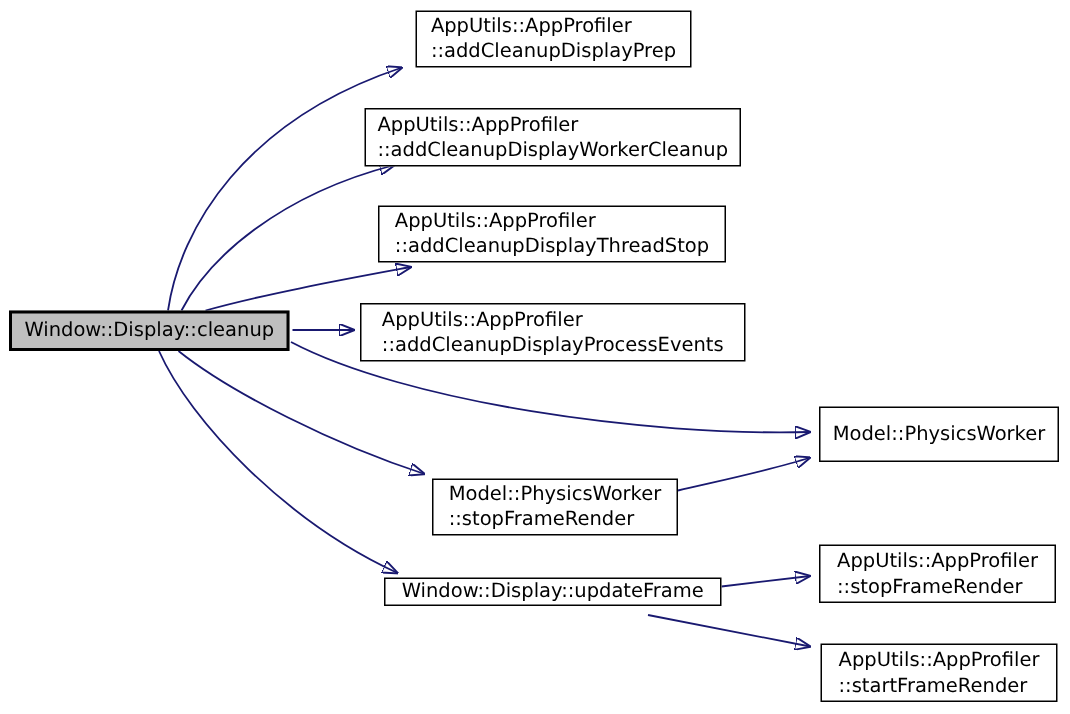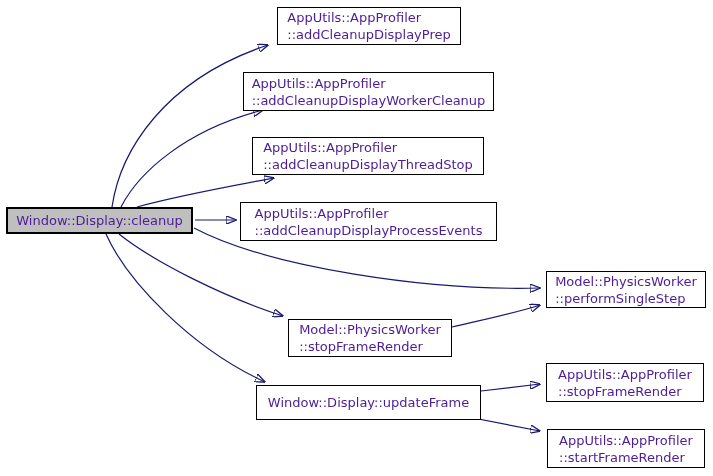--- a/index.html
+++ b/index.html
@@ -7,21 +7,21 @@
     position:relative;
     width:713px;height:476px;
     background:#ffffff;
     font-family:"DejaVu Sans","Liberation Sans",sans-serif;
     overflow:hidden;
   }
   .edge-layer{position:absolute;left:0;top:0;z-index:1;}
   .edge-layer path{fill:none;stroke:#191970;stroke-width:1.2px;}
   .node{
     position:absolute;z-index:2;box-sizing:border-box;
-    background:#ffffff;border:1px solid #000000;color:#4c1d95;
+    background:#ffffff;border:1px solid #000000;color:#000000;
     display:flex;flex-direction:column;justify-content:center;align-items:center;
     font-size:13px;line-height:17px;cursor:pointer;
   }
   .node .lbl{width:max-content;text-align:left;}
   .node .lbl span{display:block;white-space:nowrap;}
   .node.highlight{background:#bfbfbf;border-width:2px;}
 </style>
 </head>
 <body>
 
@@ -75,32 +75,31 @@
   <div class="node" style="left:240px;top:202px;width:257px;height:39px;">
     <div class="lbl">
       <span>AppUtils::AppProfiler</span>
       <span>::addCleanupDisplayProcessEvents</span>
     </div>
   </div>
 
   <div class="node" style="left:546px;top:271px;width:160px;height:37px;">
     <div class="lbl">
       <span>Model::PhysicsWorker</span>
-      <span>::performSingleStep</span>
     </div>
   </div>
 
   <div class="node" style="left:288px;top:319px;width:164px;height:38px;">
     <div class="lbl">
       <span>Model::PhysicsWorker</span>
       <span>::stopFrameRender</span>
     </div>
   </div>
 
-  <div class="node" style="left:256px;top:385px;width:225px;height:35px;">
+  <div class="node" style="left:256px;top:385px;width:225px;height:19px;">
     <div class="lbl">
       <span>Window::Display::updateFrame</span>
     </div>
   </div>
 
   <div class="node" style="left:546px;top:363px;width:158px;height:39px;">
     <div class="lbl">
       <span>AppUtils::AppProfiler</span>
       <span>::stopFrameRender</span>
     </div>

